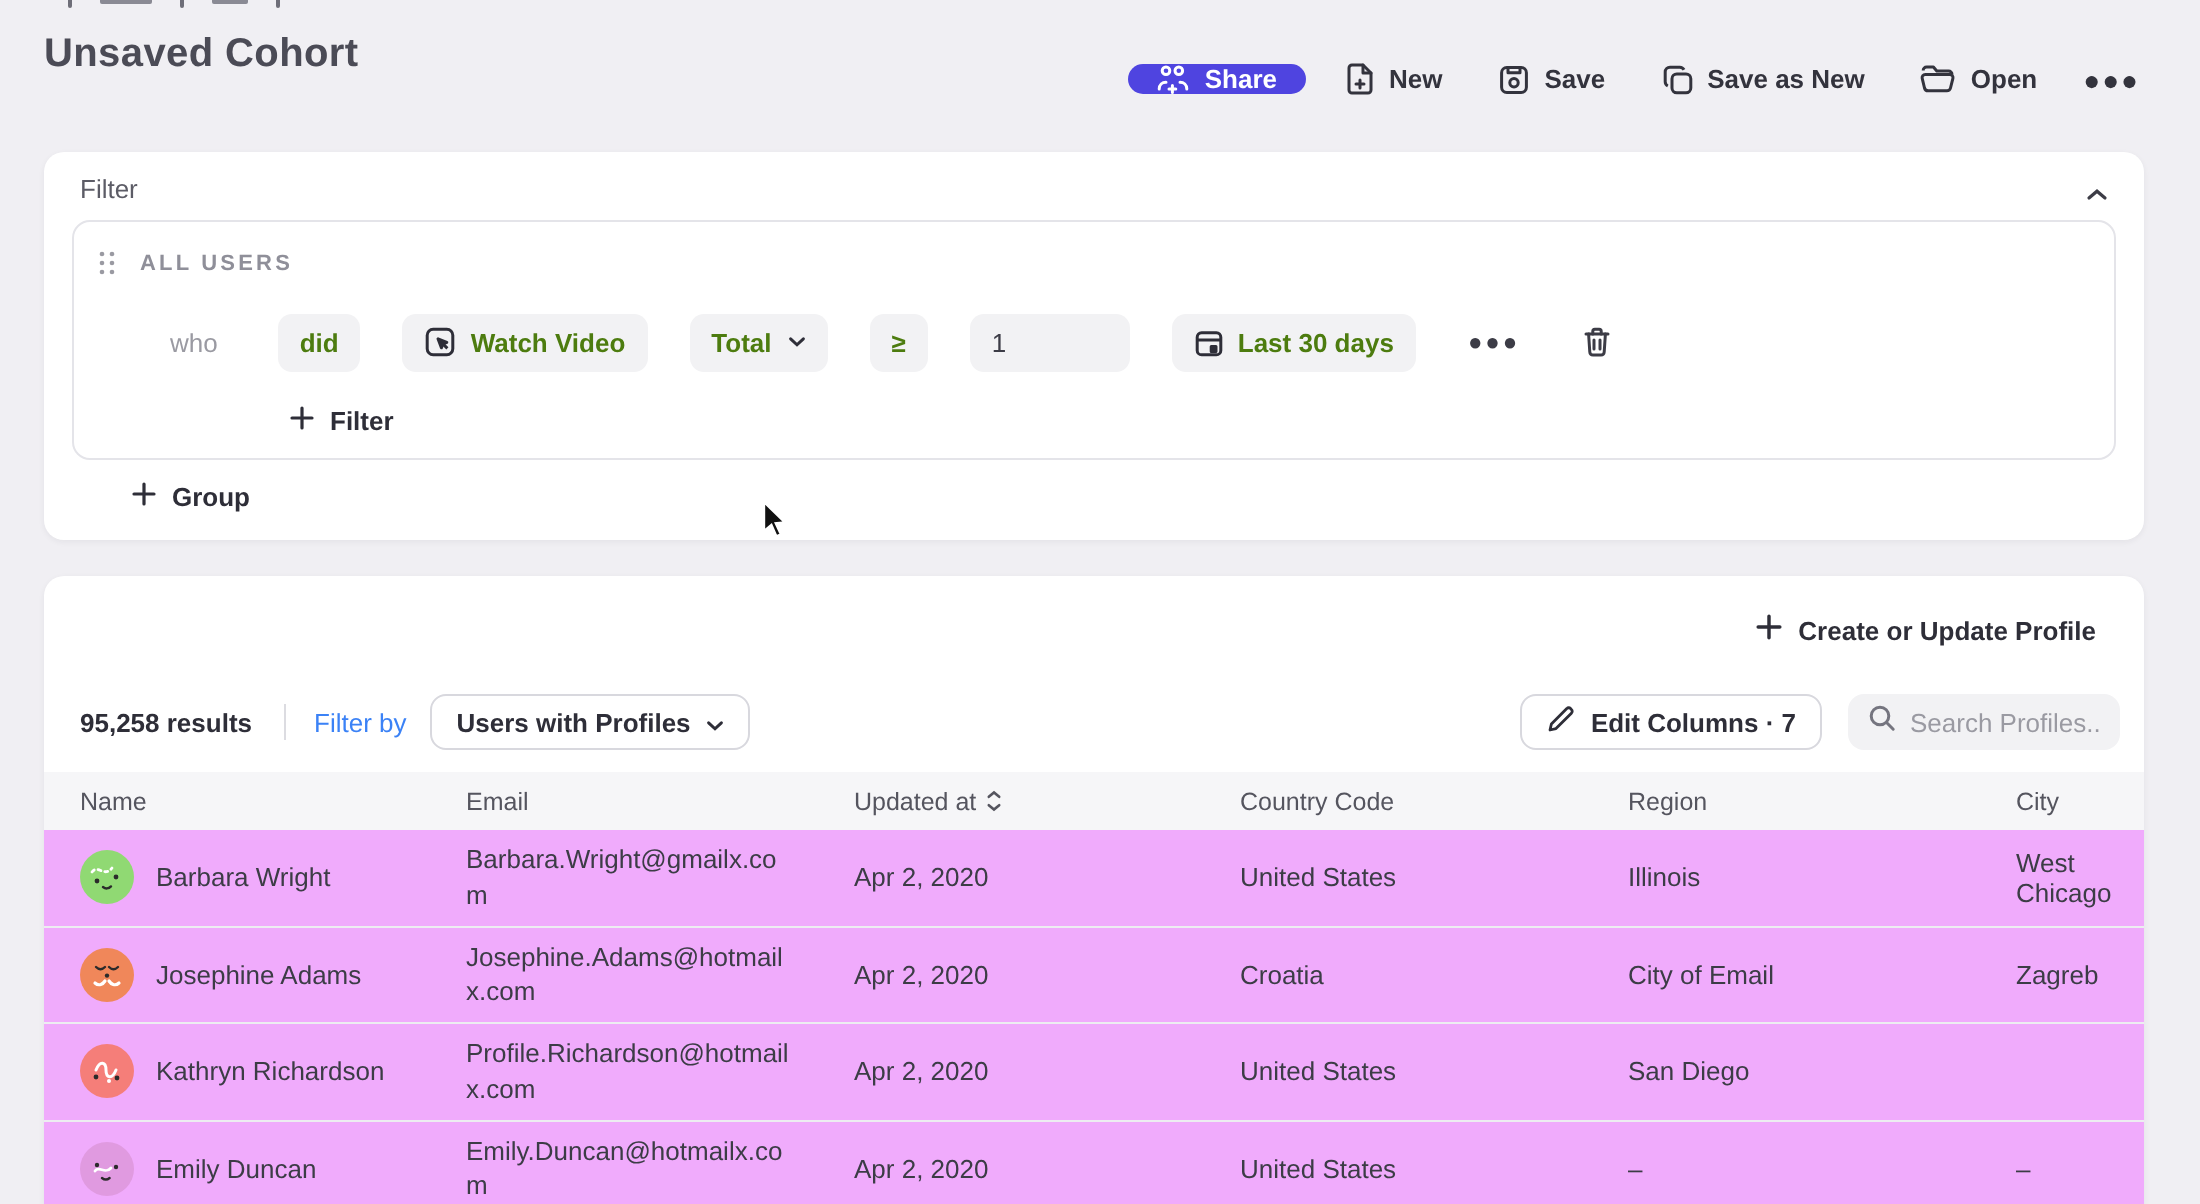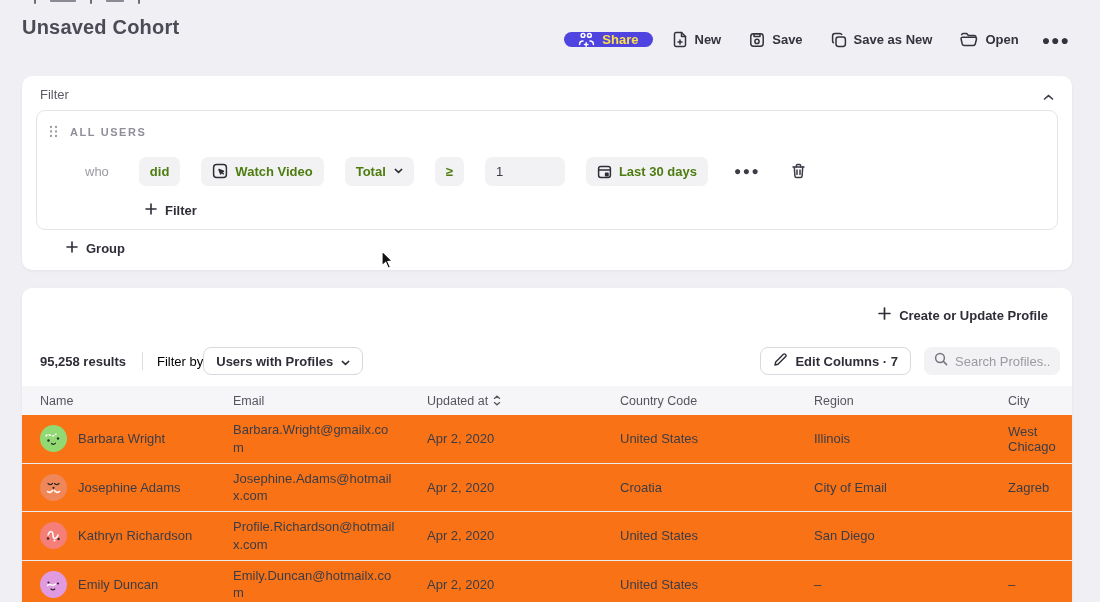--- a/index.html
+++ b/index.html
@@ -27,21 +27,21 @@
     position: absolute; top: 24px; right: 26px;
     display: flex; align-items: center; gap: 10px;
   }
   .tb-btn {
     display: flex; align-items: center; gap: 7px;
     border: none; background: transparent; cursor: pointer;
     font-family: inherit; font-size: 13px; font-weight: 700; color: #33333d;
     padding: 7px 9px; border-radius: 8px;
   }
   .tb-btn svg { display: block; }
-  .tb-btn.primary { background: #4f44e0; color: #fde047; padding: 0 14px; border-radius: 13px; }
+  .tb-btn.primary { background: #4f44e0; color: #ffffff; padding: 0 14px; border-radius: 13px; }
   .tb-more { letter-spacing: 1px; font-size: 14px; font-weight: 700; color: #33333d;
     background: none; border: none; cursor: pointer; padding: 6px 4px; }
 
   
   .card {
     position: absolute; left: 22px; width: 1050px; background: #ffffff;
     border-radius: 10px; box-shadow: 0 1px 3px rgba(30,30,50,0.06);
   }
   .filter-card { top: 76px; height: 194px; }
   .profiles-card { top: 288px; height: 330px; overflow: hidden; }
@@ -74,21 +74,21 @@
     display: flex; align-items: center; gap: 8px; background: none; border: none; cursor: pointer;
     font-family: inherit; font-size: 13px; font-weight: 700; color: #2e2e38; padding: 6px 8px;
   }
   .add-group { position: absolute; bottom: 8px; left: 36px; }
 
   
   .create-profile { position: absolute; top: 13px; right: 16px; }
   .controls-row { position: absolute; top: 58px; left: 18px; right: 12px; height: 30px; display: flex; align-items: center; }
   .results-count { font-size: 13px; font-weight: 700; color: #2e2e38; }
   .v-divider { width: 1px; height: 18px; background: #dcdce1; margin: 0 14px 0 16px; }
-  .filter-by { font-size: 13px; color: #000000; }
+  .filter-by { font-size: 13px; color: #3b82f6; margin-right: 12px; }
   .outline-btn {
     display: flex; align-items: center; gap: 8px; background: #fff;
     border: 1px solid #d8d8de; border-radius: 8px; cursor: pointer;
     font-family: inherit; font-size: 13px; font-weight: 700; color: #2e2e38;
     padding: 6px 12px; height: 28px; text-align: right;
   }
   .spacer { flex: 1; }
   .search-box {
     display: flex; align-items: center; gap: 7px; background: #f2f2f4;
     border-radius: 8px; height: 28px; padding: 0 10px; width: 136px; margin-left: 13px;
@@ -107,21 +107,21 @@
   }
   .thead {
     background: #f6f6f8; height: 29px; align-items: center;
     font-size: 12.5px; color: #55555f;
   }
   .th, .td { padding-left: 18px; }
   .th { display: flex; align-items: center; gap: 5px; }
   .sort-icon { color: #55555f; display: flex; }
   .trow {
     min-height: 48.5px; align-items: center; border-bottom: 1px solid #ededf1;
-    font-size: 13px; color: #3c3c46; background: #f97316;
+    font-size: 13px; color: #3c3c46; background: #f0abfc;
   }
   .td { padding-top: 6px; padding-bottom: 6px; padding-right: 14px; }
   .td.email { word-break: break-all; line-height: 1.35; }
   .name-cell { display: flex; align-items: center; gap: 11px; padding-right: 6px; }
   .avatar {
     width: 27px; height: 27px; border-radius: 50%; flex: 0 0 27px;
     display: flex; align-items: center; justify-content: center;
   }
   .avatar svg { display: block; }
 

